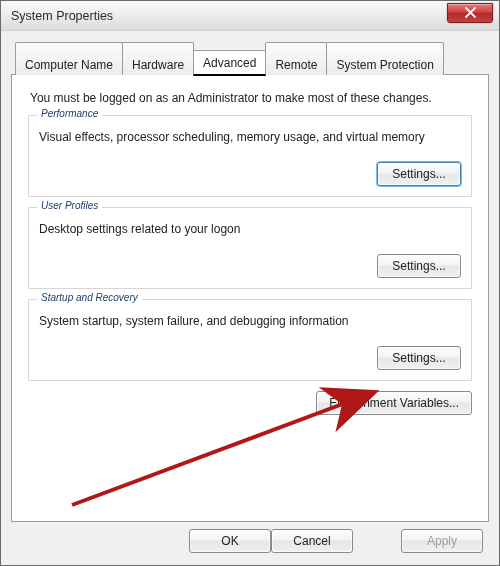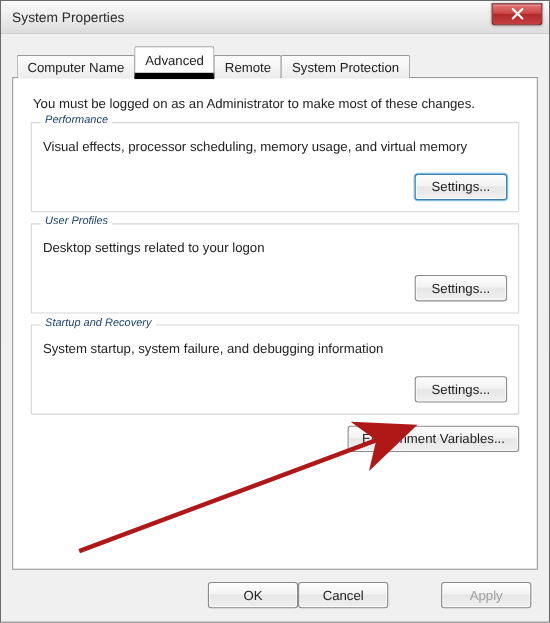--- a/index.html
+++ b/index.html
@@ -56,36 +56,36 @@
     display: flex;
     align-items: flex-end;
     margin-left: 4px;
     position: relative;
     z-index: 2;
   }
   .tab {
     border: 1px solid #9a9a9a;
     border-bottom: none;
     background: linear-gradient(to bottom,#fcfcfc,#ececec);
-    padding: 3px 9px 3px 9px;
+    padding: 15px 9px 3px 9px;
     font-size: 12px;
     color: #222;
     margin-right: -1px;
     border-radius: 2px 2px 0 0;
     position: relative;
     top: 1px;
     cursor: default;
   }
   .tab.active {
     background: #ffffff;
     padding-top: 5px;
     padding-bottom: 4px;
     top: 1px;
     z-index: 3;
-    border-bottom: 6px solid #000000;
+    border-bottom: 2px solid #000000;
     margin-bottom: -1px;
   }
   .tabpage {
     border: 1px solid #9a9a9a;
     background: #ffffff;
     padding: 14px 14px 14px 14px;
     position: relative;
     min-height: 448px;
   }
   .intro {
@@ -170,20 +170,21 @@
     <div class="close-btn">
       <svg viewBox="0 0 10 10">
         <path d="M1 1 L9 9 M9 1 L1 9" stroke="#fff" stroke-width="1.8" stroke-linecap="round"></path>
       </svg>
     </div>
   </div>
 
   <div class="client">
     <div class="tabstrip">
       <div class="tab">Computer Name</div>
+      <div class="tab">Hardware</div>
       <div class="tab active">Advanced</div>
       <div class="tab">Remote</div>
       <div class="tab">System Protection</div>
     </div>
 
     <div class="tabpage">
       <div class="intro">You must be logged on as an Administrator to make most of these changes.</div>
 
       <div class="group">
         <div class="legend">Performance</div>

